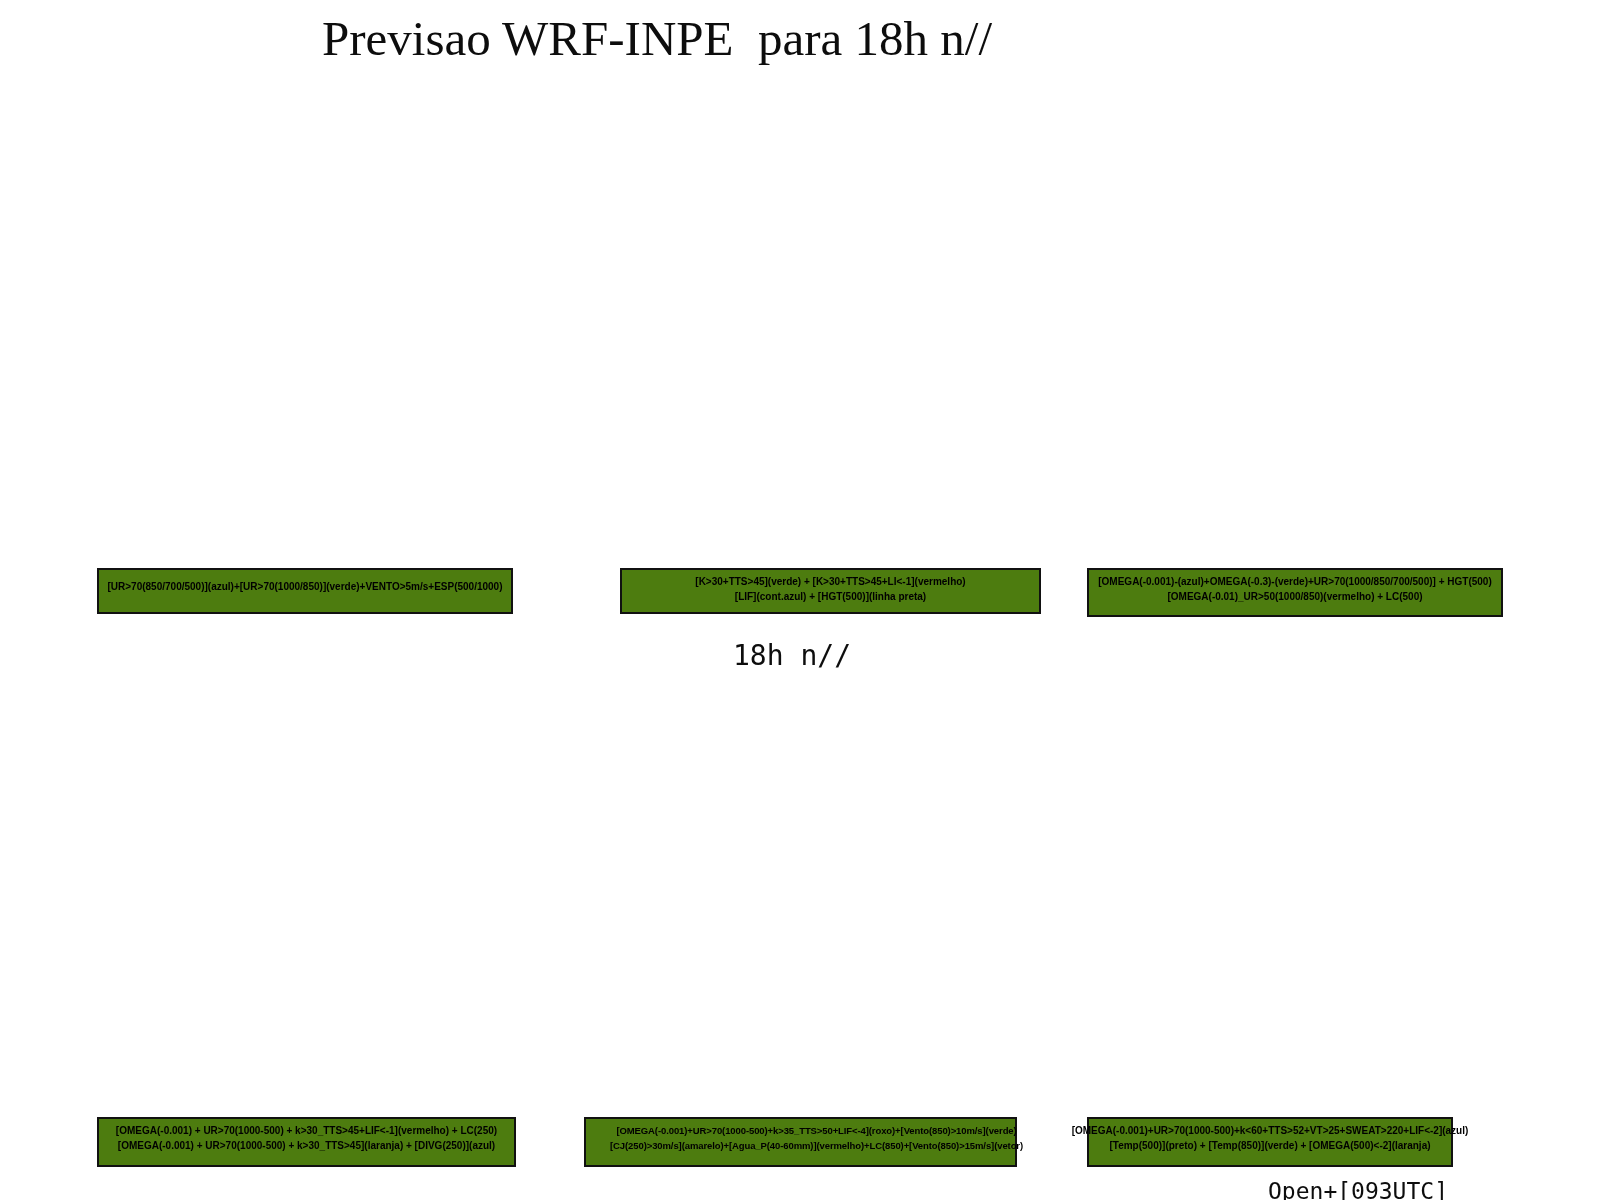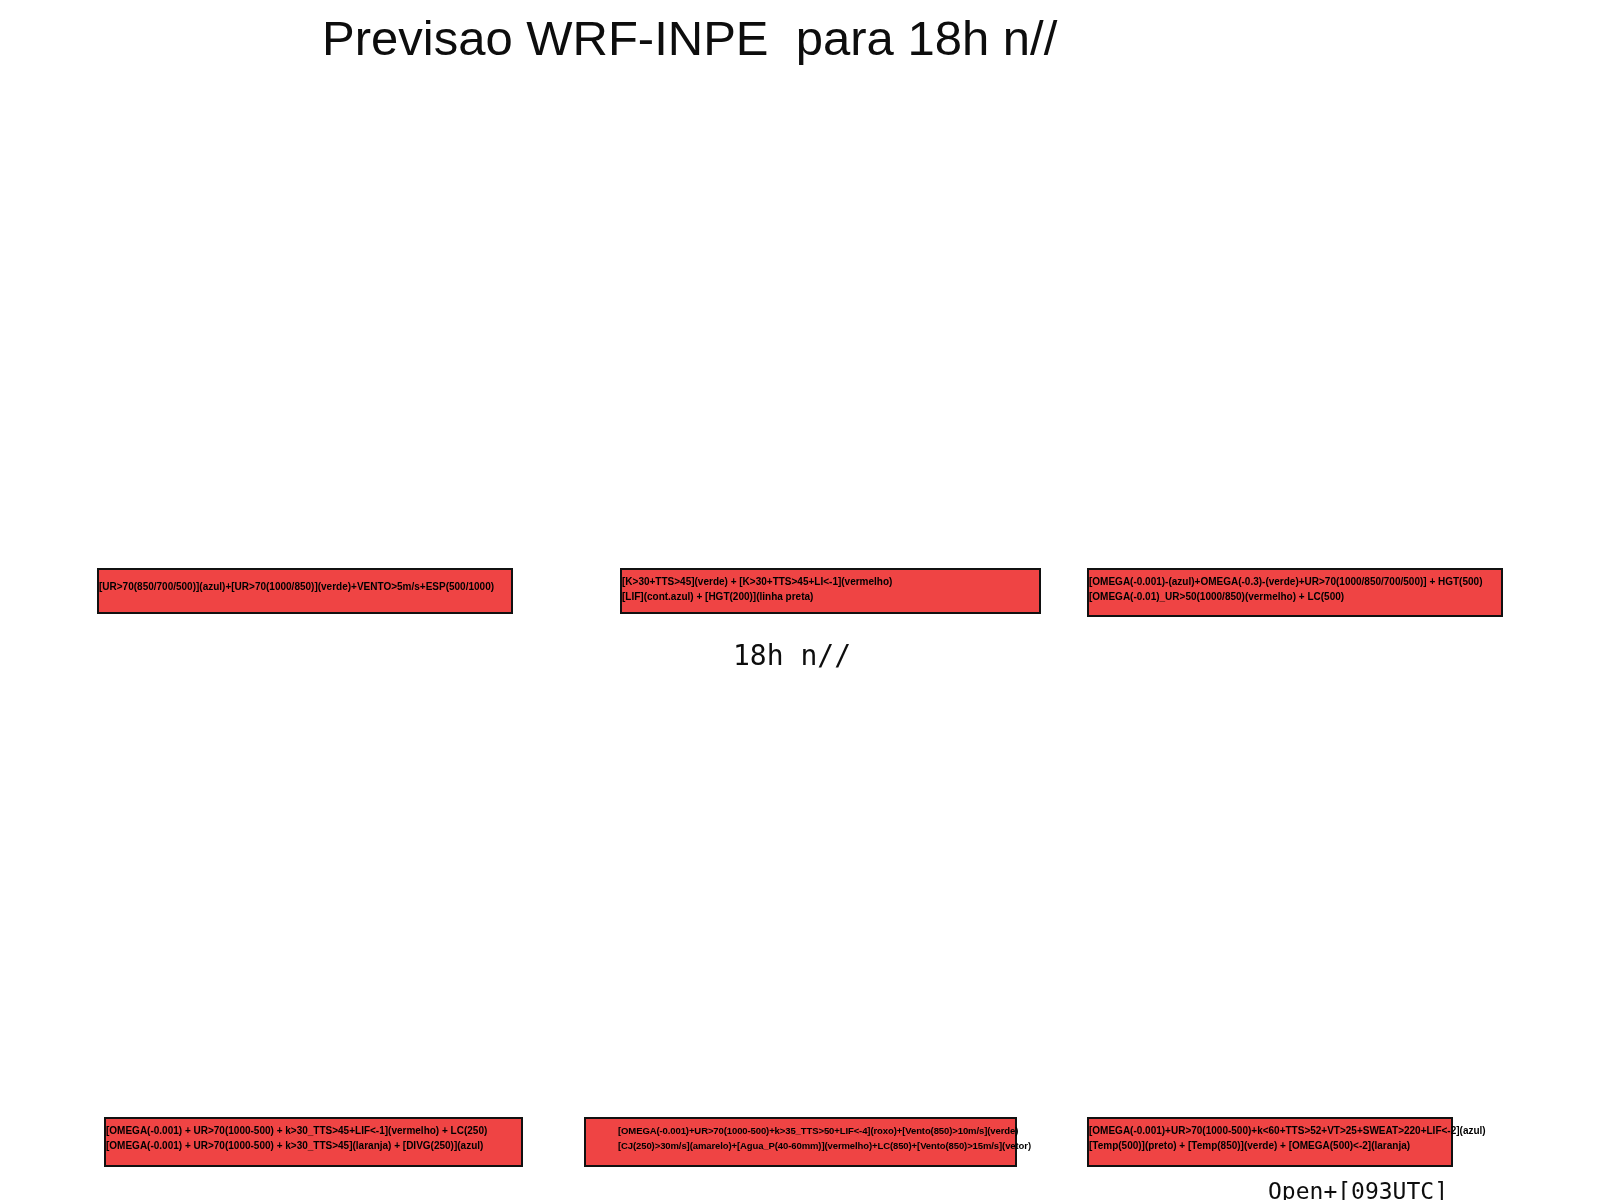--- a/index.html
+++ b/index.html
@@ -13,55 +13,55 @@
     height: 1200px;
     background: #ffffff;
     overflow: hidden;
     font-family: "Liberation Sans", sans-serif;
     color: #000000;
   }
   .page-title {
     position: absolute;
     left: 322px;
     top: 12px;
-    font-family: Liberation Sans, sans-serif;
+    font-family: Liberation Serif, serif;
     font-size: 49px;
     font-weight: 400;
     color: #0d0d0d;
     white-space: pre;
     letter-spacing: 0px;
     line-height: 1.1;
   }
   .caption-box {
     position: absolute;
     box-sizing: border-box;
     border: 2px solid #111111;
-    background: #ef4444;
+    background: #4d7c0f;
     display: flex;
     flex-direction: column;
-    align-items: flex-start;
+    align-items: center;
     padding-top: 4px;
   }
   .cap-line {
     font-family: "Liberation Sans", sans-serif;
     font-weight: bold;
     font-size: 10px;
     line-height: 15px;
     white-space: nowrap;
     color: #000000;
   }
   .dense .cap-line {
     font-size: 9.5px;
     letter-spacing: -0.1px;
     margin-left: 32px;
   }
   .box-tl { left: 97px;  top: 568px; width: 416px; height: 46px; padding-top: 9px; }
   .box-tc { left: 592px; top: 568px; width: 421px; height: 46px; margin-left: 28px; }
   .box-tr { left: 1087px; top: 568px; width: 416px; height: 49px; }
-  .box-bl { left: 104px;  top: 1117px; width: 419px; height: 50px; }
+  .box-bl { left: 97px;  top: 1117px; width: 419px; height: 50px; }
   .box-bc { left: 584px; top: 1117px; width: 433px; height: 50px; }
   .box-br { left: 1087px; top: 1117px; width: 366px; height: 50px; }
   .center-label {
     position: absolute;
     left: 733px;
     top: 641px;
     font-family: "DejaVu Sans Mono", monospace;
     font-size: 28px;
     font-weight: 400;
     color: #0d0d0d;
@@ -86,21 +86,21 @@
 <div class="canvas">
 
   <div class="page-title">Previsao WRF-INPE  para 18h n//</div>
 
   <div class="caption-box box-tl">
     <span class="cap-line">[UR&gt;70(850/700/500)](azul)+[UR&gt;70(1000/850)](verde)+VENTO&gt;5m/s+ESP(500/1000)</span>
   </div>
 
   <div class="caption-box box-tc">
     <span class="cap-line">[K&gt;30+TTS&gt;45](verde)  +  [K&gt;30+TTS&gt;45+LI&lt;-1](vermelho)</span>
-    <span class="cap-line">[LIF](cont.azul)  +  [HGT(200)](linha preta)</span>
+    <span class="cap-line">[LIF](cont.azul)  +  [HGT(500)](linha preta)</span>
   </div>
 
   <div class="caption-box box-tr">
     <span class="cap-line">[OMEGA(-0.001)-(azul)+OMEGA(-0.3)-(verde)+UR&gt;70(1000/850/700/500)]  +  HGT(500)</span>
     <span class="cap-line">[OMEGA(-0.01)_UR&gt;50(1000/850)(vermelho)  +  LC(500)</span>
   </div>
 
   <div class="center-label">18h n//</div>
 
   <div class="caption-box box-bl">

